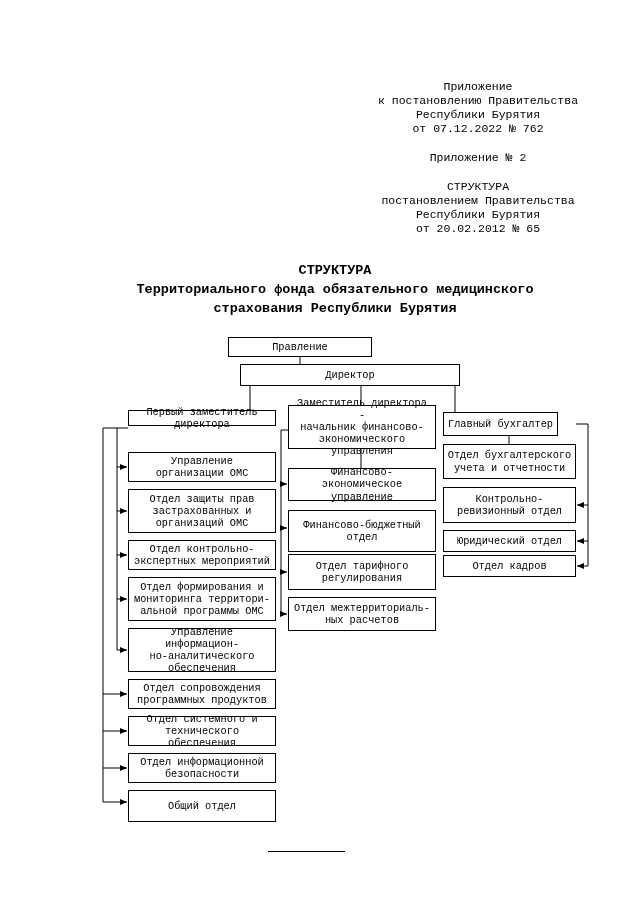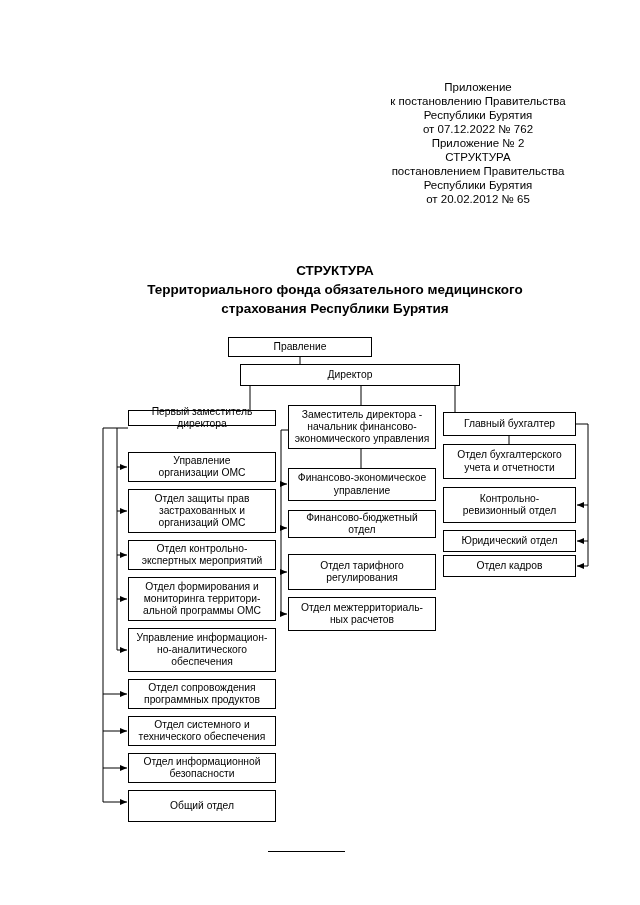--- a/index.html
+++ b/index.html
@@ -1,23 +1,23 @@
 <!DOCTYPE html>
 <html><head>
 <meta charset="utf-8">
 <style>
   html,body{margin:0;padding:0;background:#fff;}
   .page{
     position:relative;width:640px;height:905px;background:#ffffff;overflow:hidden;
-    font-family:Liberation Sans, sans-serif;color:#000;
+    font-family:Liberation Mono, monospace;color:#000;
   }
   .hdr{position:absolute;left:372px;top:80px;width:212px;text-align:center;
        font-size:11.5px;line-height:14px;}
   .hgroup{margin:0;}
-  .hgroup.gap{}
+  .hgroup.gap{margin-top:15px;}
   .title{position:absolute;left:20px;top:261px;width:630px;text-align:center;
          font-weight:bold;font-size:13.5px;line-height:19px;}
   .connectors{position:absolute;left:0;top:0;width:640px;height:905px;}
   .connectors line{stroke:#000;stroke-width:1;}
   .box{
     position:absolute;border:1px solid #000;background:#fff;
     display:flex;align-items:center;justify-content:center;
     text-align:center;font-size:10.3px;line-height:1.18;
     white-space:pre-line;box-sizing:border-box;padding:1px 2px;
   }
@@ -118,28 +118,28 @@
 технического обеспечения</div>
   <div class="box" style="left:128px;top:753px;width:148px;height:30px">Отдел информационной
 безопасности</div>
   <div class="box" style="left:128px;top:790px;width:148px;height:32px">Общий отдел</div>
 
   <div class="box" style="left:288px;top:405px;width:148px;height:44px">Заместитель директора -
 начальник финансово-
 экономического управления</div>
   <div class="box" style="left:288px;top:468px;width:148px;height:33px">Финансово-экономическое
 управление</div>
-  <div class="box" style="left:288px;top:510px;width:148px;height:28px">Финансово-бюджетный
+  <div class="box" style="left:288px;top:510px;width:148px;height:42px">Финансово-бюджетный
 отдел</div>
   <div class="box" style="left:288px;top:554px;width:148px;height:36px">Отдел тарифного
 регулирования</div>
   <div class="box" style="left:288px;top:597px;width:148px;height:34px">Отдел межтерриториаль-
 ных расчетов</div>
 
-  <div class="box" style="left:443px;top:412px;width:133px;height:24px">Главный бухгалтер</div>
+  <div class="box" style="left:443px;top:412px;width:115px;height:24px">Главный бухгалтер</div>
   <div class="box" style="left:443px;top:444px;width:133px;height:35px">Отдел бухгалтерского
 учета и отчетности</div>
   <div class="box" style="left:443px;top:487px;width:133px;height:36px">Контрольно-
 ревизионный отдел</div>
   <div class="box" style="left:443px;top:530px;width:133px;height:22px">Юридический отдел</div>
   <div class="box" style="left:443px;top:555px;width:133px;height:22px">Отдел кадров</div>
 
   <div class="footer-rule"></div>
 
 </div>

